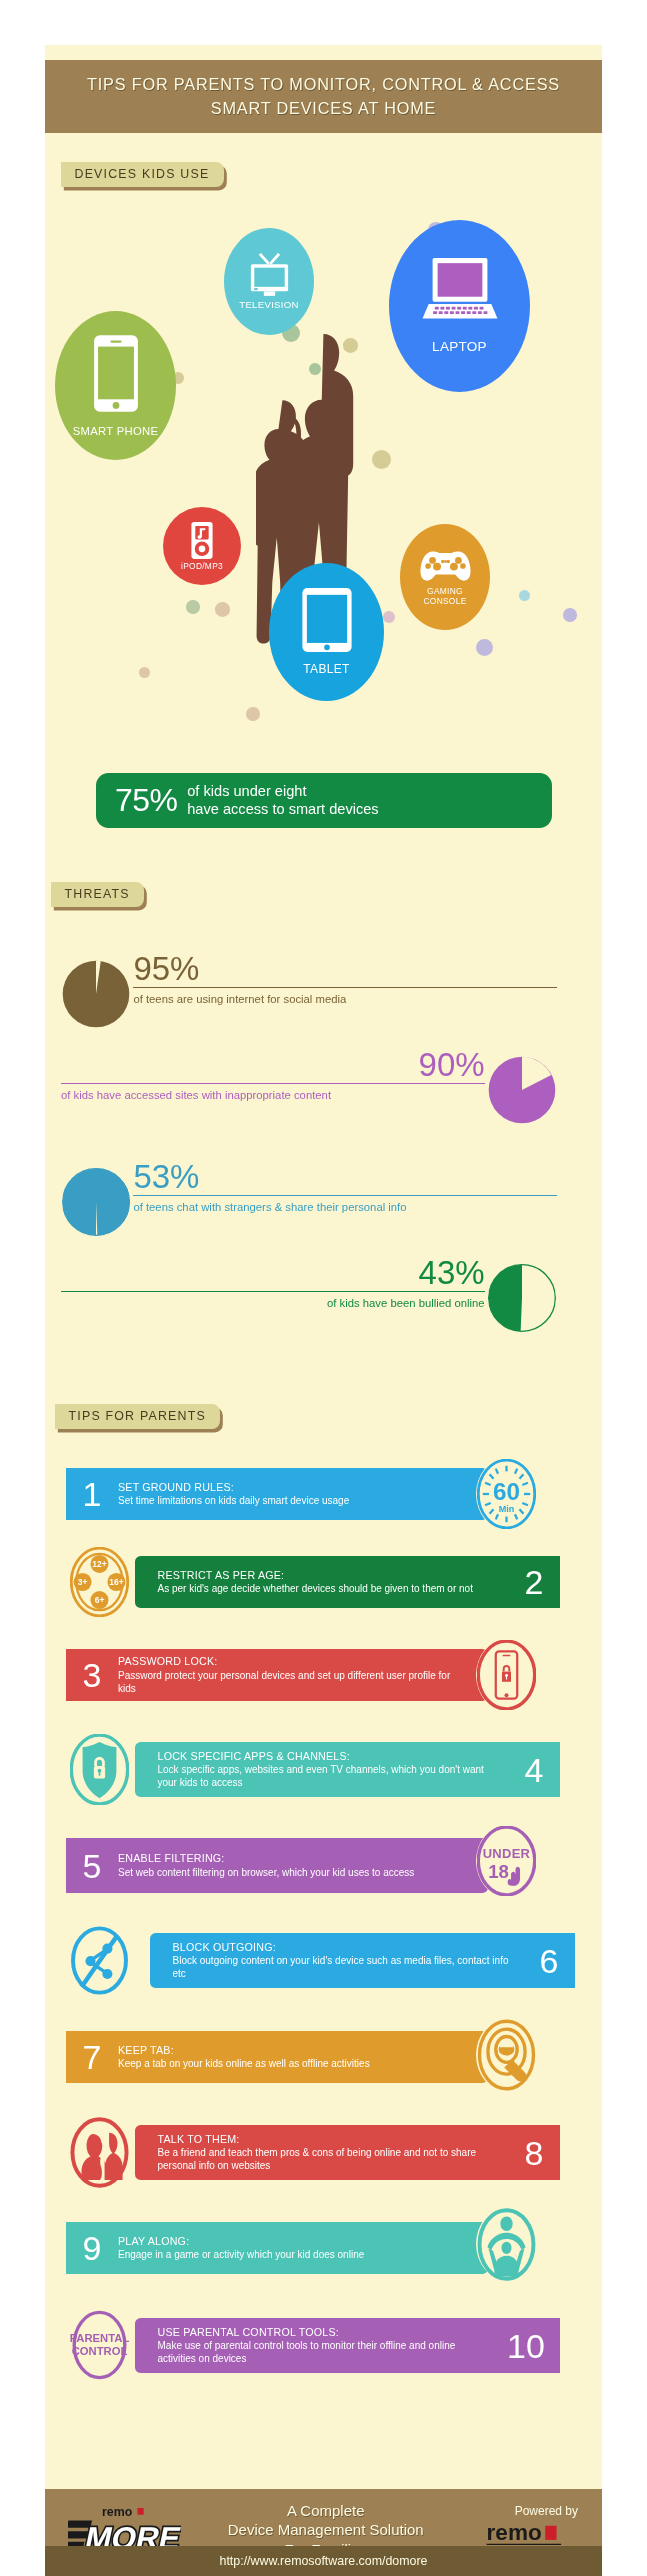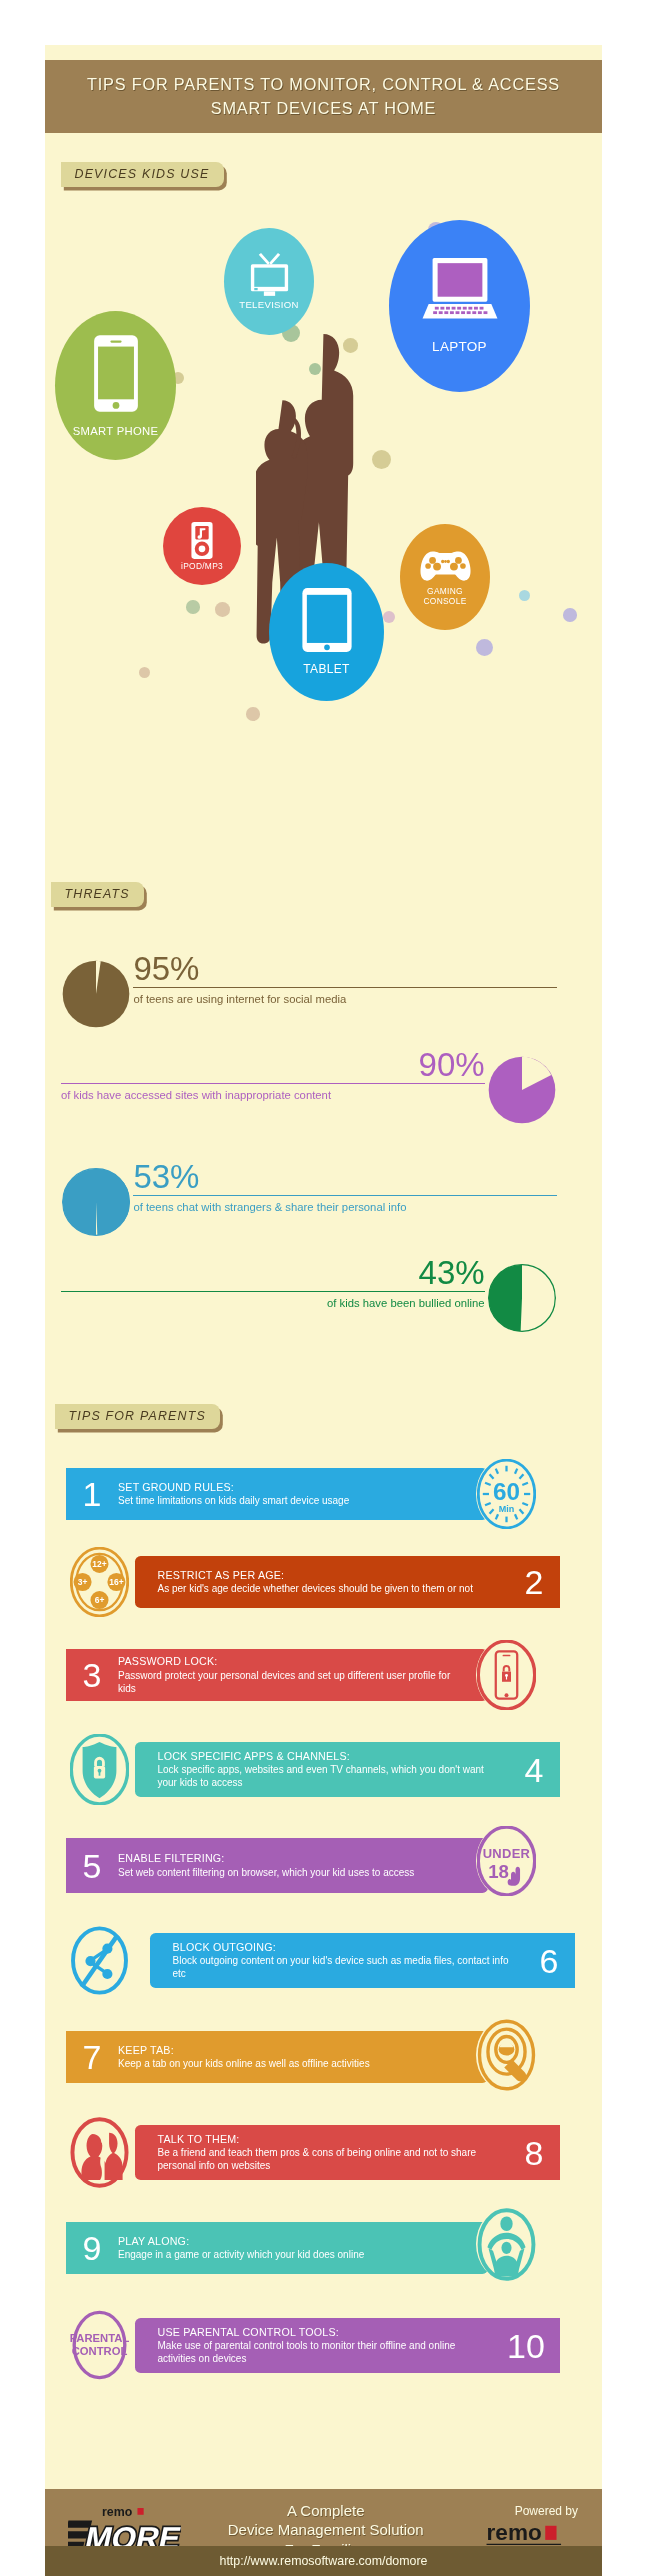--- a/index.html
+++ b/index.html
@@ -14,21 +14,21 @@
   
   .header{position:absolute;left:45px;top:60px;width:557px;height:73px;background:#9d8054;
           display:flex;align-items:center;justify-content:center;}
   .header h1{color:#fdfbe3;font-size:16.3px;letter-spacing:0.8px;line-height:1.42;text-align:center;
              font-weight:400;text-shadow:0.8px 0.8px 0 #6d5733;font-family:"Liberation Sans",sans-serif;}
 
   
   .tab{position:relative;display:inline-block;background:#ded79a;padding:5px 14.6px 5.6px 13.5px;
        border-radius:0 8px 8px 0;box-shadow:2.8px 3.4px 0 #9d8054;margin-left:0;}
   .tab span{color:#4a3c20;font-size:12.4px;letter-spacing:1.2px;font-weight:400;}
-  .tab-wrap{position:absolute;font-style:italic;}
+  .tab-wrap{position:absolute;}
 
   
   .dev{position:absolute;border-radius:50%;display:flex;flex-direction:column;
        align-items:center;justify-content:center;}
   .dev .lbl{color:#fff;text-align:center;line-height:1.1;margin-top:3.4px;letter-spacing:0.3px;}
   .dev svg{display:block;}
 
   
   .bub{position:absolute;border-radius:50%;}
 
@@ -206,20 +206,27 @@
 
   <div class="dev" style="left:269px;top:563px;width:115px;height:138px;background:#17a3dd;">
     <svg width="52" height="66" viewBox="0 0 92 118">
       <rect x="2" y="2" width="88" height="114" rx="9" fill="#fff"></rect>
       <rect x="10" y="14" width="72" height="86" fill="#17a3dd"></rect>
       <circle cx="46" cy="108" r="5" fill="#17a3dd"></circle>
     </svg>
     <div class="lbl" style="font-size:12px;margin-top:10px;">TABLET</div>
   </div>
 
+  <div class="banner">
+    <div class="big">75%</div>
+    <div class="sm">
+      <div>of kids under eight</div>
+      <div>have access to smart devices</div>
+    </div>
+  </div>
 
   <div class="tab-wrap" style="left:51px;top:882px;">
     <div class="tab">
       <span>THREATS</span>
     </div>
   </div>
 
   <div class="threat" style="left:62px;top:952px;width:495px;">
     <div style="display:flex;align-items:flex-start;">
       <svg class="pie" width="68" height="84" viewBox="0 0 100 100">
@@ -312,21 +319,21 @@
           <line x1="90" y1="42" x2="80" y2="46"></line>
             <line x1="24" y1="78" x2="14" y2="82"></line>
         </g>
         <text x="52" y="72" font-family="Liberation Sans, sans-serif" font-size="43" font-weight="bold" fill="#2aaae0" text-anchor="middle">60</text>
         <text x="52" y="94" font-family="Liberation Sans, sans-serif" font-size="16" font-weight="bold" fill="#2aaae0" text-anchor="middle">Min</text>
       </svg>
     </div>
   </div>
 
   <div class="tip" style="top:1551px;height:62px;">
-    <div class="tipbar right-round" style="left:135px;top:5px;width:425px;background:#c2410c;">
+    <div class="tipbar right-round" style="left:135px;top:5px;width:425px;background:#15803d;">
       <div class="tiptxt" style="margin-left:22.5px;flex:1;">
         <div class="t">RESTRICT AS PER AGE:</div>
         <div class="d" style="max-width:360px;">As per kid's age decide whether devices should be given to them or not</div>
       </div>
       <div class="tipnum">2</div>
     </div>
     <div class="tipicon" style="left:69px;top:-5px;">
       <svg width="59" height="70" viewBox="0 0 104 124">
         <ellipse cx="52" cy="62" rx="50" ry="60" fill="none" stroke="#e09b2d" stroke-width="5"></ellipse>
         <ellipse cx="52" cy="62" rx="41" ry="50" fill="none" stroke="#e09b2d" stroke-width="4"></ellipse>

